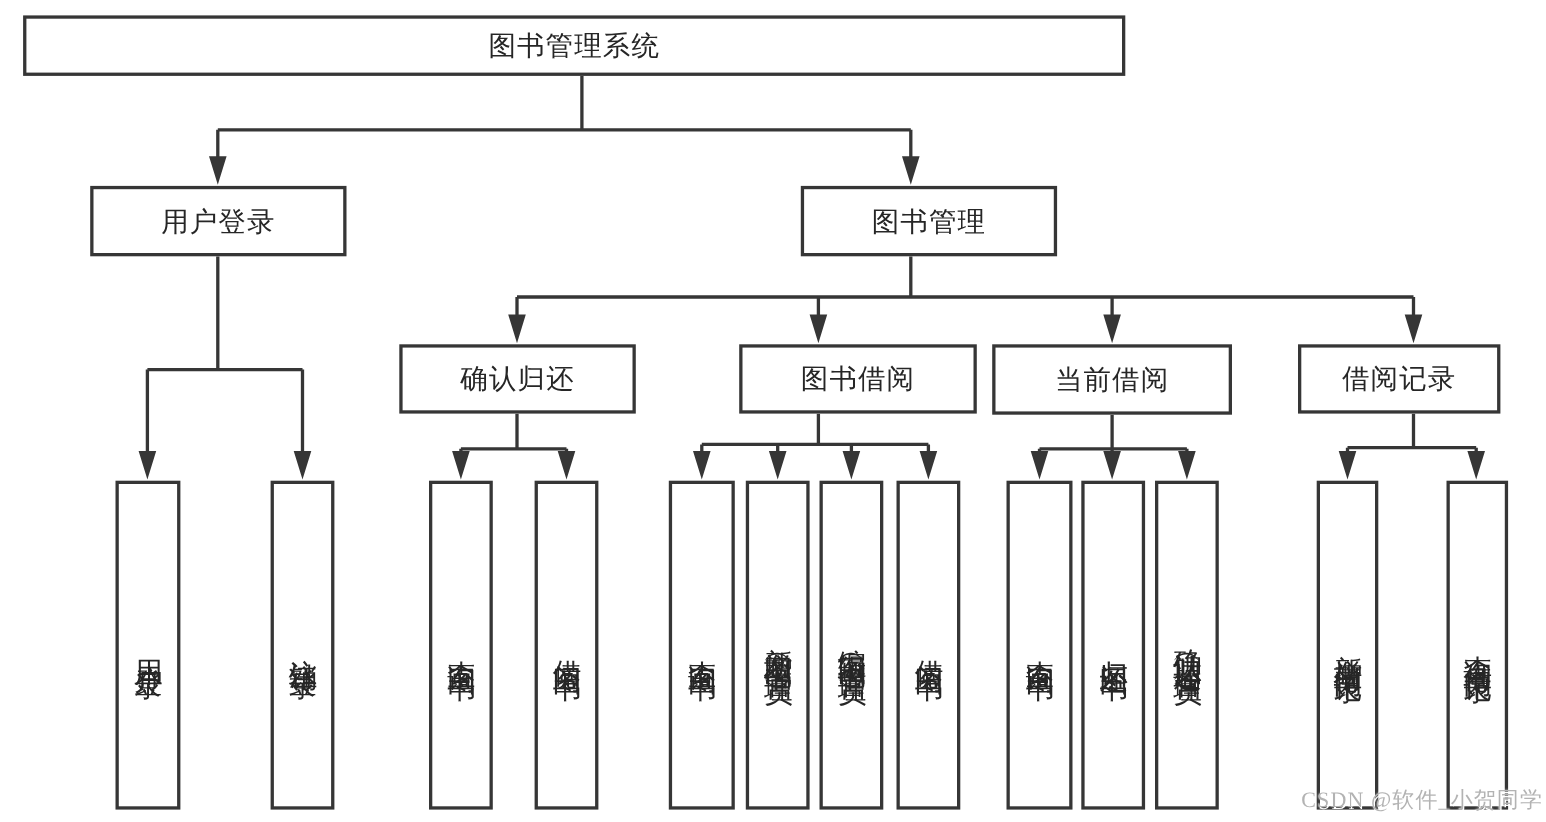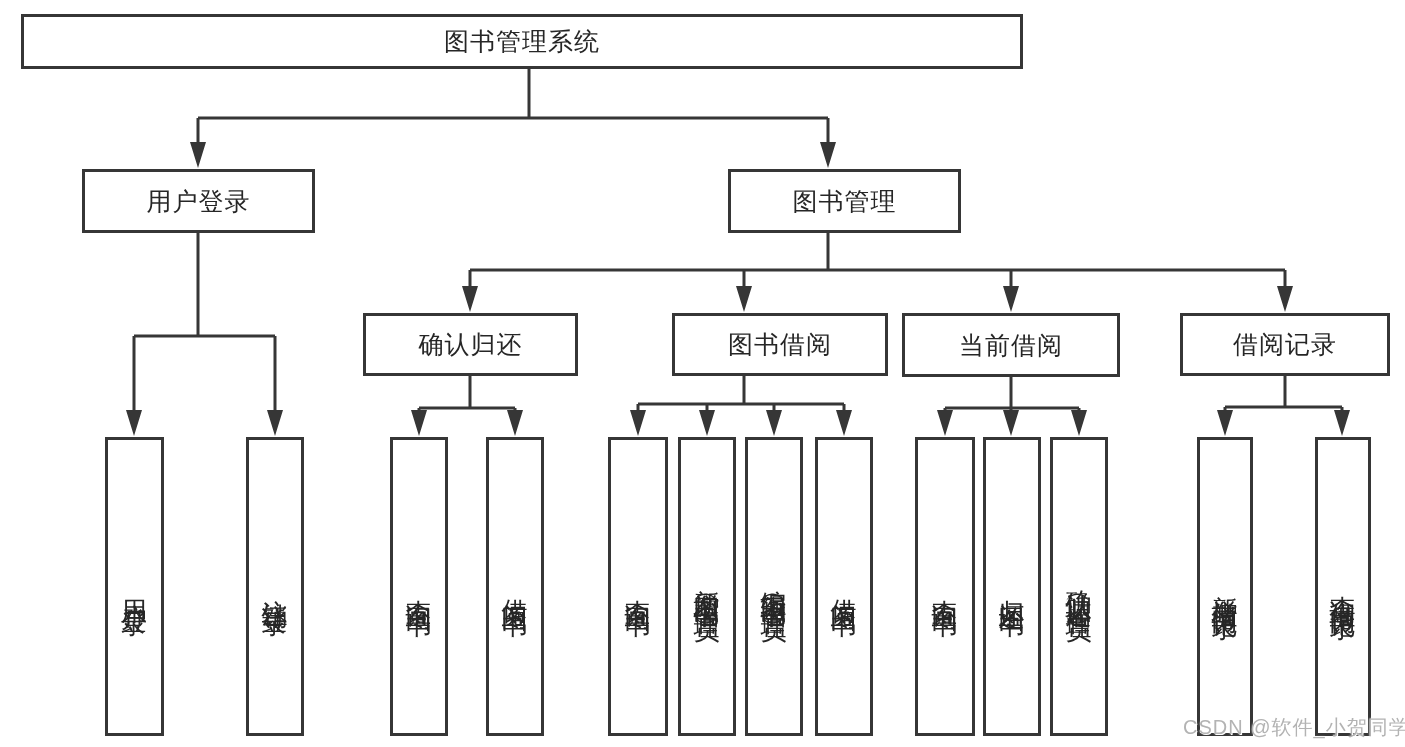--- a/index.html
+++ b/index.html
@@ -1,21 +1,21 @@
 <!DOCTYPE html>
 <html><head>
 <meta charset="utf-8">
 <style>
   html, body { margin: 0; padding: 0; background: #ffffff; }
   .stage {
     position: relative;
     width: 1405px;
     height: 747px;
     background: #ffffff;
-    font-family: Liberation Sans, sans-serif;
+    font-family: Liberation Serif, serif;
     overflow: hidden;
   }
   .connectors {
     position: absolute;
     left: 0; top: 0;
     width: 1405px; height: 747px;
   }
   .node {
     position: absolute;
     box-sizing: border-box;
@@ -88,21 +88,21 @@
 
   <div class="node hnode" style="left:363px;top:313px;width:215px;height:63px">
     <span>确认归还</span>
   </div>
   <div class="node hnode" style="left:672px;top:313px;width:216px;height:63px">
     <span>图书借阅</span>
   </div>
   <div class="node hnode" style="left:902px;top:313px;width:218px;height:64px">
     <span>当前借阅</span>
   </div>
-  <div class="node hnode" style="left:1180px;top:313px;width:210px;height:63px">
+  <div class="node hnode" style="left:1180px;top:313px;width:184px;height:63px">
     <span>借阅记录</span>
   </div>
 
   <div class="node leaf" style="left:105px;top:437px;width:59px;height:299px">
     <span>用户登录</span>
   </div>
   <div class="node leaf" style="left:246px;top:437px;width:58px;height:299px">
     <span>注销登录</span>
   </div>
   <div class="node leaf" style="left:390px;top:437px;width:58px;height:299px">

